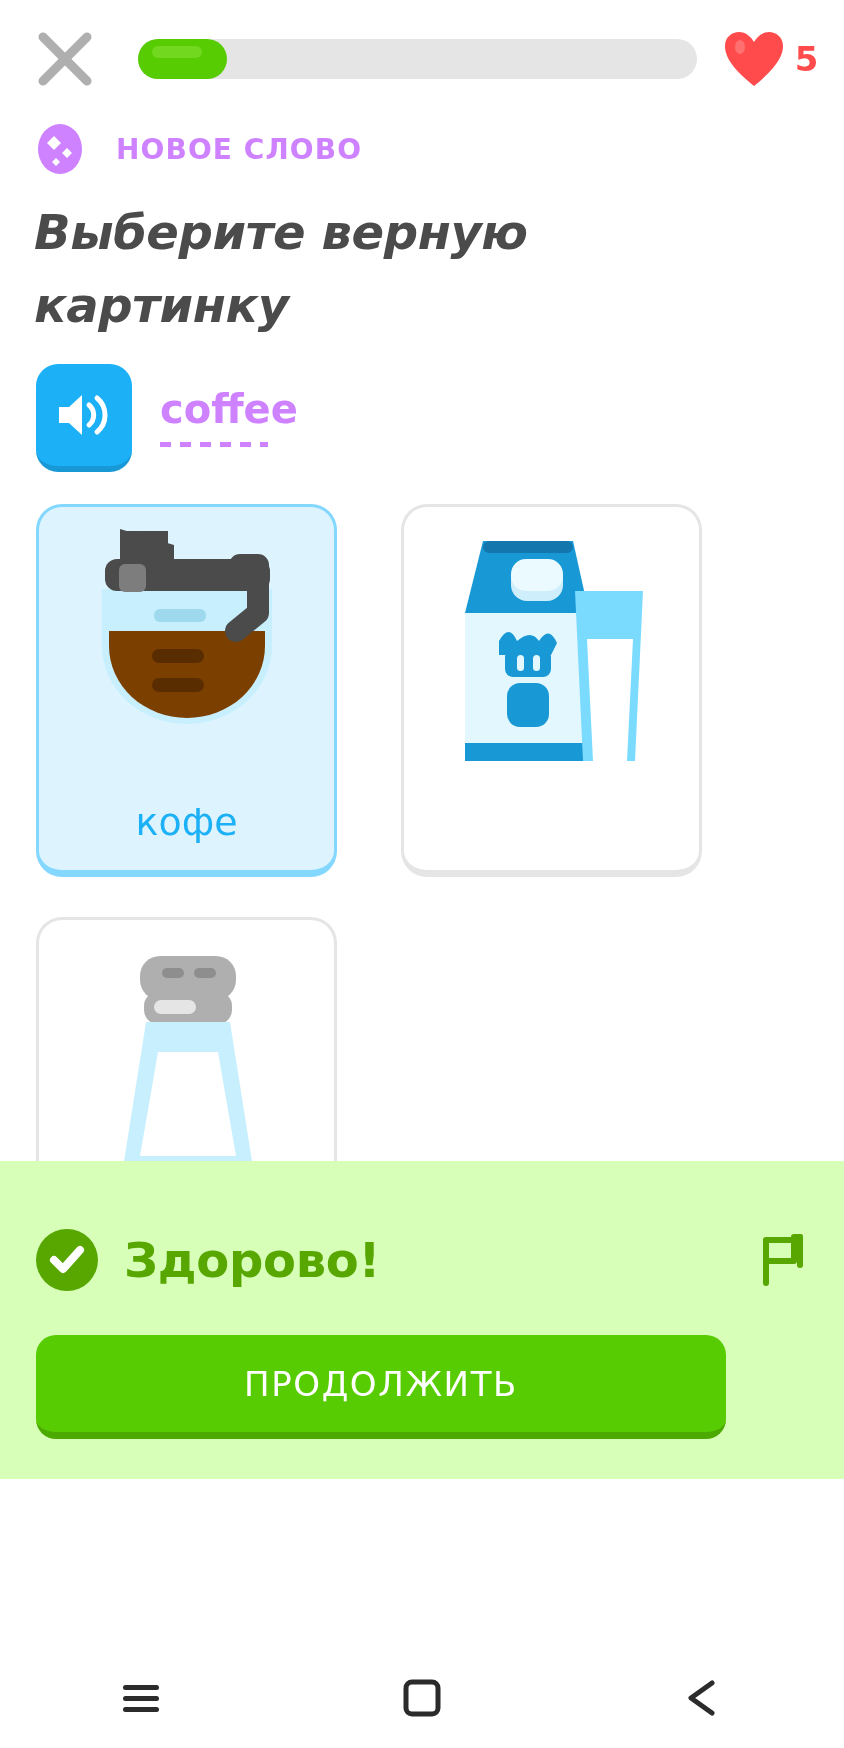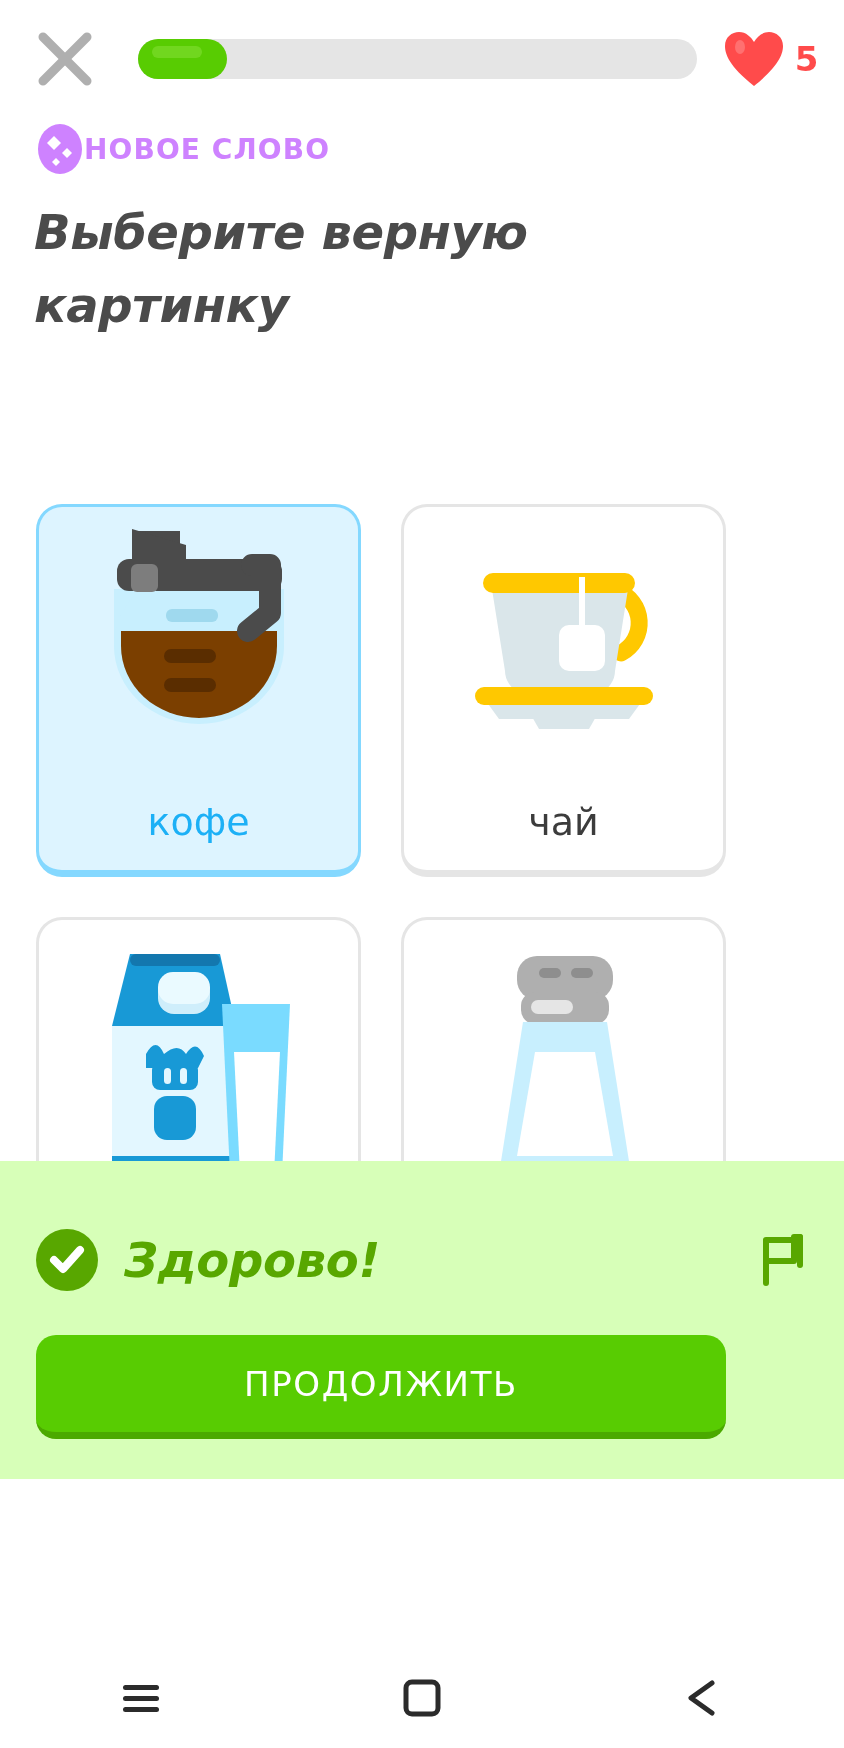--- a/index.html
+++ b/index.html
@@ -32,21 +32,21 @@
     background: #7ADB29; opacity: .75;
   }
   .hearts {
     flex: 0 0 auto; display: flex; align-items: center; gap: 10px; margin-right: 26px;
   }
   .heart-count { color: #FF4B4B; font-size: 34px; font-weight: bold; letter-spacing: -.5px; }
 
   
   .newword {
     position: absolute; left: 36px; top: 122px;
-    display: flex; align-items: center; gap: 0;
+    display: flex; align-items: center; gap: 32px;
   }
   .newword-label {
     color: #CE82FF; font-size: 28px; font-weight: bold; letter-spacing: 1.1px;
   }
 
   
   .title {
     position: absolute; left: 34px; top: 196px; width: 620px;
     color: #4B4B4B; font-size: 48px; line-height: 1.52; font-weight: bold;
     letter-spacing: -0.4px;
@@ -71,21 +71,21 @@
     margin-top: 13px; width: 108px; height: 5px;
     background-image: repeating-linear-gradient(to right, #CE82FF 0 11px, transparent 11px 20px);
   }
 
   
   .grid {
     position: absolute; left: 36px; top: 504px; width: 690px;
     display: grid; grid-template-columns: 325px 325px; gap: 40px 40px;
   }
   .card {
-    width: 325px; height: 373px; border-radius: 26px;
+    width: 301px; height: 373px; border-radius: 26px;
     background: #ffffff; border: 3px solid #E5E5E5; border-bottom-width: 7px;
     display: flex; flex-direction: column; align-items: center; justify-content: flex-start;
     position: relative; overflow: hidden;
   }
   .card.selected {
     background: #DDF4FF; border-color: #84D8FF; border-bottom-color: #84D8FF;
   }
   .card-art {
     flex: 1 1 auto; width: 100%;
     display: flex; align-items: center; justify-content: center;
@@ -103,21 +103,21 @@
   }
   .banner-top {
     position: absolute; left: 36px; top: 64px; right: 36px; height: 70px;
     display: flex; align-items: center;
   }
   .check-circle {
     width: 62px; height: 62px; border-radius: 50%; background: #58A700;
     display: flex; align-items: center; justify-content: center; flex: 0 0 auto;
   }
   .banner-title {
-    margin-left: 26px; color: #58A700; font-size: 48px; font-weight: bold; letter-spacing: -0.3px; font-style: italic;
+    margin-left: 26px; color: #58A700; font-size: 48px; font-weight: bold; letter-spacing: -0.3px;
   }
   .flag-btn { margin-left: auto; display: flex; align-items: center; justify-content: center; }
   .continue-btn {
     position: absolute; left: 36px; top: 174px; width: 690px; height: 104px;
     border-radius: 20px; background: #58CC02; border-bottom: 7px solid #4BA900;
     display: flex; align-items: center; justify-content: center;
     color: #ffffff; font-size: 34px; font-weight: normal; letter-spacing: 1.6px;
   }
 
   
@@ -162,20 +162,33 @@
       <ellipse cx="24" cy="27" rx="22" ry="25" fill="#CE82FF"></ellipse>
       <path d="M18 14 L25 21 L18 28 L11 21 Z" fill="#ffffff"></path>
       <path d="M31 26 L36 31 L31 36 L26 31 Z" fill="#ffffff"></path>
       <path d="M20 36 L24 40 L20 44 L16 40 Z" fill="#ffffff"></path>
     </svg>
     <span class="newword-label">НОВОЕ СЛОВО</span>
   </div>
 
   <div class="title">Выберите верную картинку</div>
 
+  <div class="prompt-row">
+    <div class="audio-btn">
+      <svg width="58" height="52" viewBox="0 0 58 52">
+        <path d="M4 18 L14 18 L27 6 L27 46 L14 34 L4 34 Z" fill="#ffffff"></path>
+        <path d="M34 16 A13 13 0 0 1 34 36" fill="none" stroke="#ffffff" stroke-width="5" stroke-linecap="round"></path>
+        <path d="M42 9 A22 22 0 0 1 42 43" fill="none" stroke="#ffffff" stroke-width="5" stroke-linecap="round"></path>
+      </svg>
+    </div>
+    <div class="prompt-word-wrap">
+      <span class="prompt-word">coffee</span>
+      <span class="prompt-dash"></span>
+    </div>
+  </div>
 
   <div class="grid">
 
     <div class="card selected">
       <div class="card-art">
         <svg width="250" height="240" viewBox="0 0 250 240">
 
           <path d="M40 68 L210 68 L210 120 A85 78 0 0 1 125 198 A85 78 0 0 1 40 120 Z" fill="#C8EFFE"></path>
           <ellipse cx="125" cy="125" rx="85" ry="78" fill="#C8EFFE"></ellipse>
 
@@ -193,41 +206,20 @@
           <path d="M58 8 L58 40 L112 40 L112 24 Z" fill="#4B4B4B"></path>
 
           <rect x="57" y="43" width="27" height="28" rx="6" fill="#7D7D7D"></rect>
 
           <path d="M178 44 L196 44 L196 92 L174 110" fill="none" stroke="#4B4B4B" stroke-width="22" stroke-linecap="round" stroke-linejoin="round"></path>
         </svg>
       </div>
       <div class="card-label">кофе</div>
     </div>
 
-    <div class="card">
-      <div class="card-art">
-        <svg width="250" height="240" viewBox="0 0 250 240">
-
-          <path d="M178 70 a34 34 0 0 1 4 62" fill="none" stroke="#FFC800" stroke-width="17" stroke-linecap="round"></path>
-
-          <path d="M52 62 L190 62 L176 150 a42 26 0 0 1 -110 0 Z" fill="#DAE6EA"></path>
-
-          <rect x="44" y="52" width="152" height="20" rx="10" fill="#FFC800"></rect>
-
-          <rect x="140" y="56" width="6" height="52" fill="#ffffff"></rect>
-
-          <rect x="120" y="104" width="46" height="46" rx="10" fill="#ffffff"></rect>
-
-          <path d="M44 176 L206 176 L190 198 L60 198 Z" fill="#DAE6EA"></path>
-          <rect x="36" y="166" width="178" height="18" rx="9" fill="#FFC800"></rect>
-          <path d="M92 194 L158 194 L150 208 L100 208 Z" fill="#DAE6EA"></path>
-        </svg>
-      </div>
-      <div class="card-label">чай</div>
-    </div>
 
     <div class="card">
       <div class="card-art">
         <svg width="250" height="240" viewBox="0 0 250 240">
 
           <rect x="38" y="92" width="124" height="148" fill="#E3F7FF"></rect>
 
           <path d="M56 20 L146 20 L162 92 L38 92 Z" fill="#1899D6"></path>
           <rect x="56" y="20" width="90" height="12" rx="6" fill="#1377AE"></rect>
 

